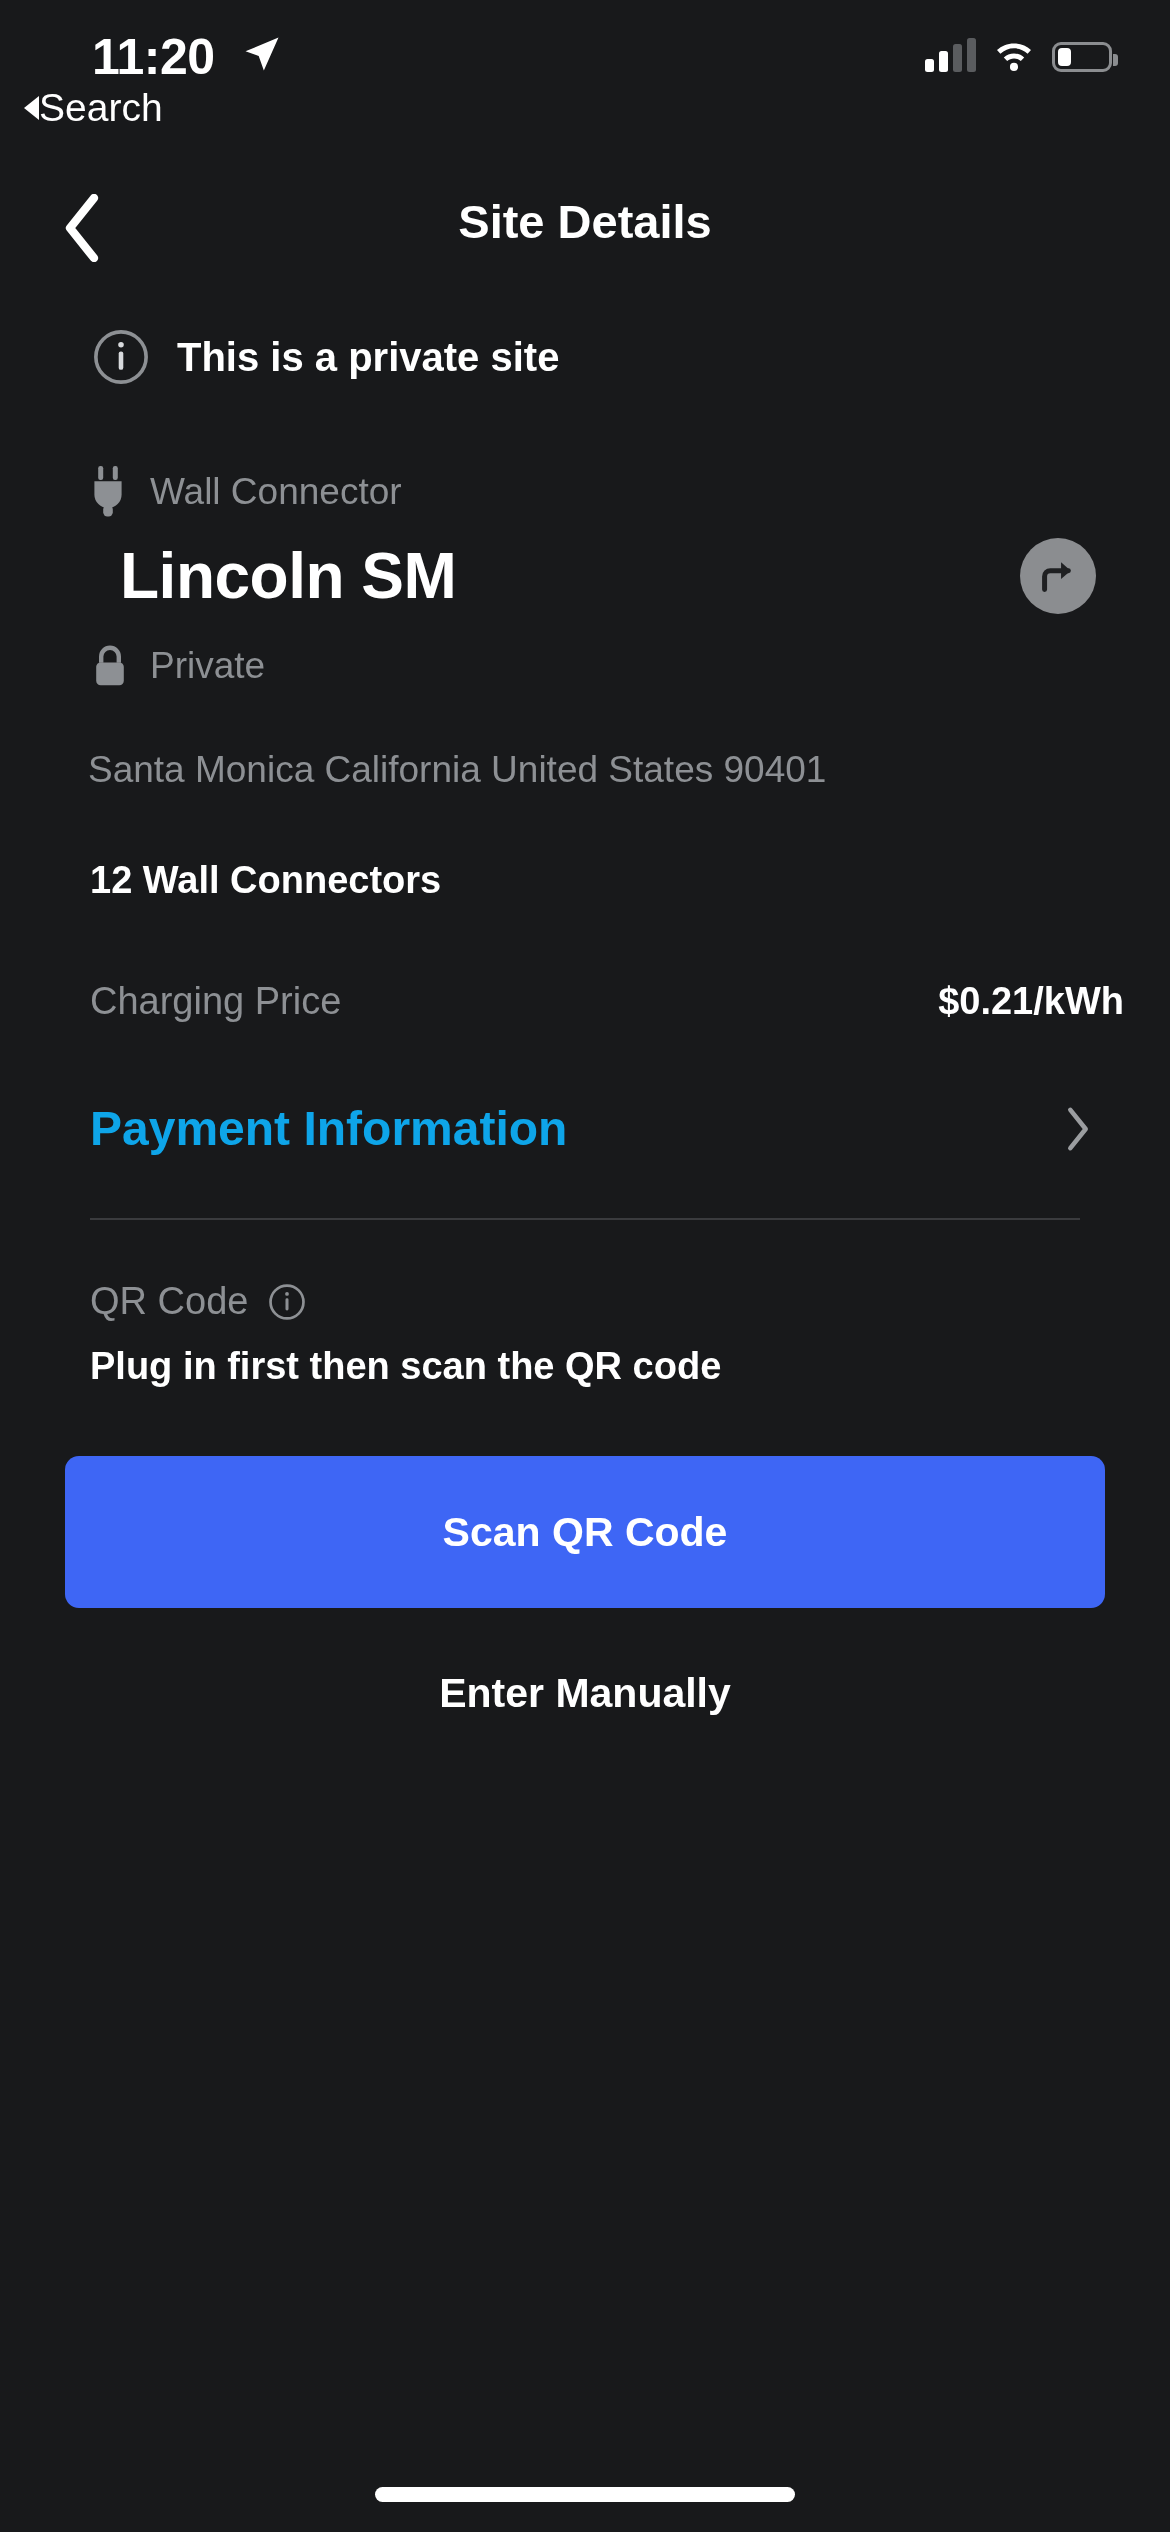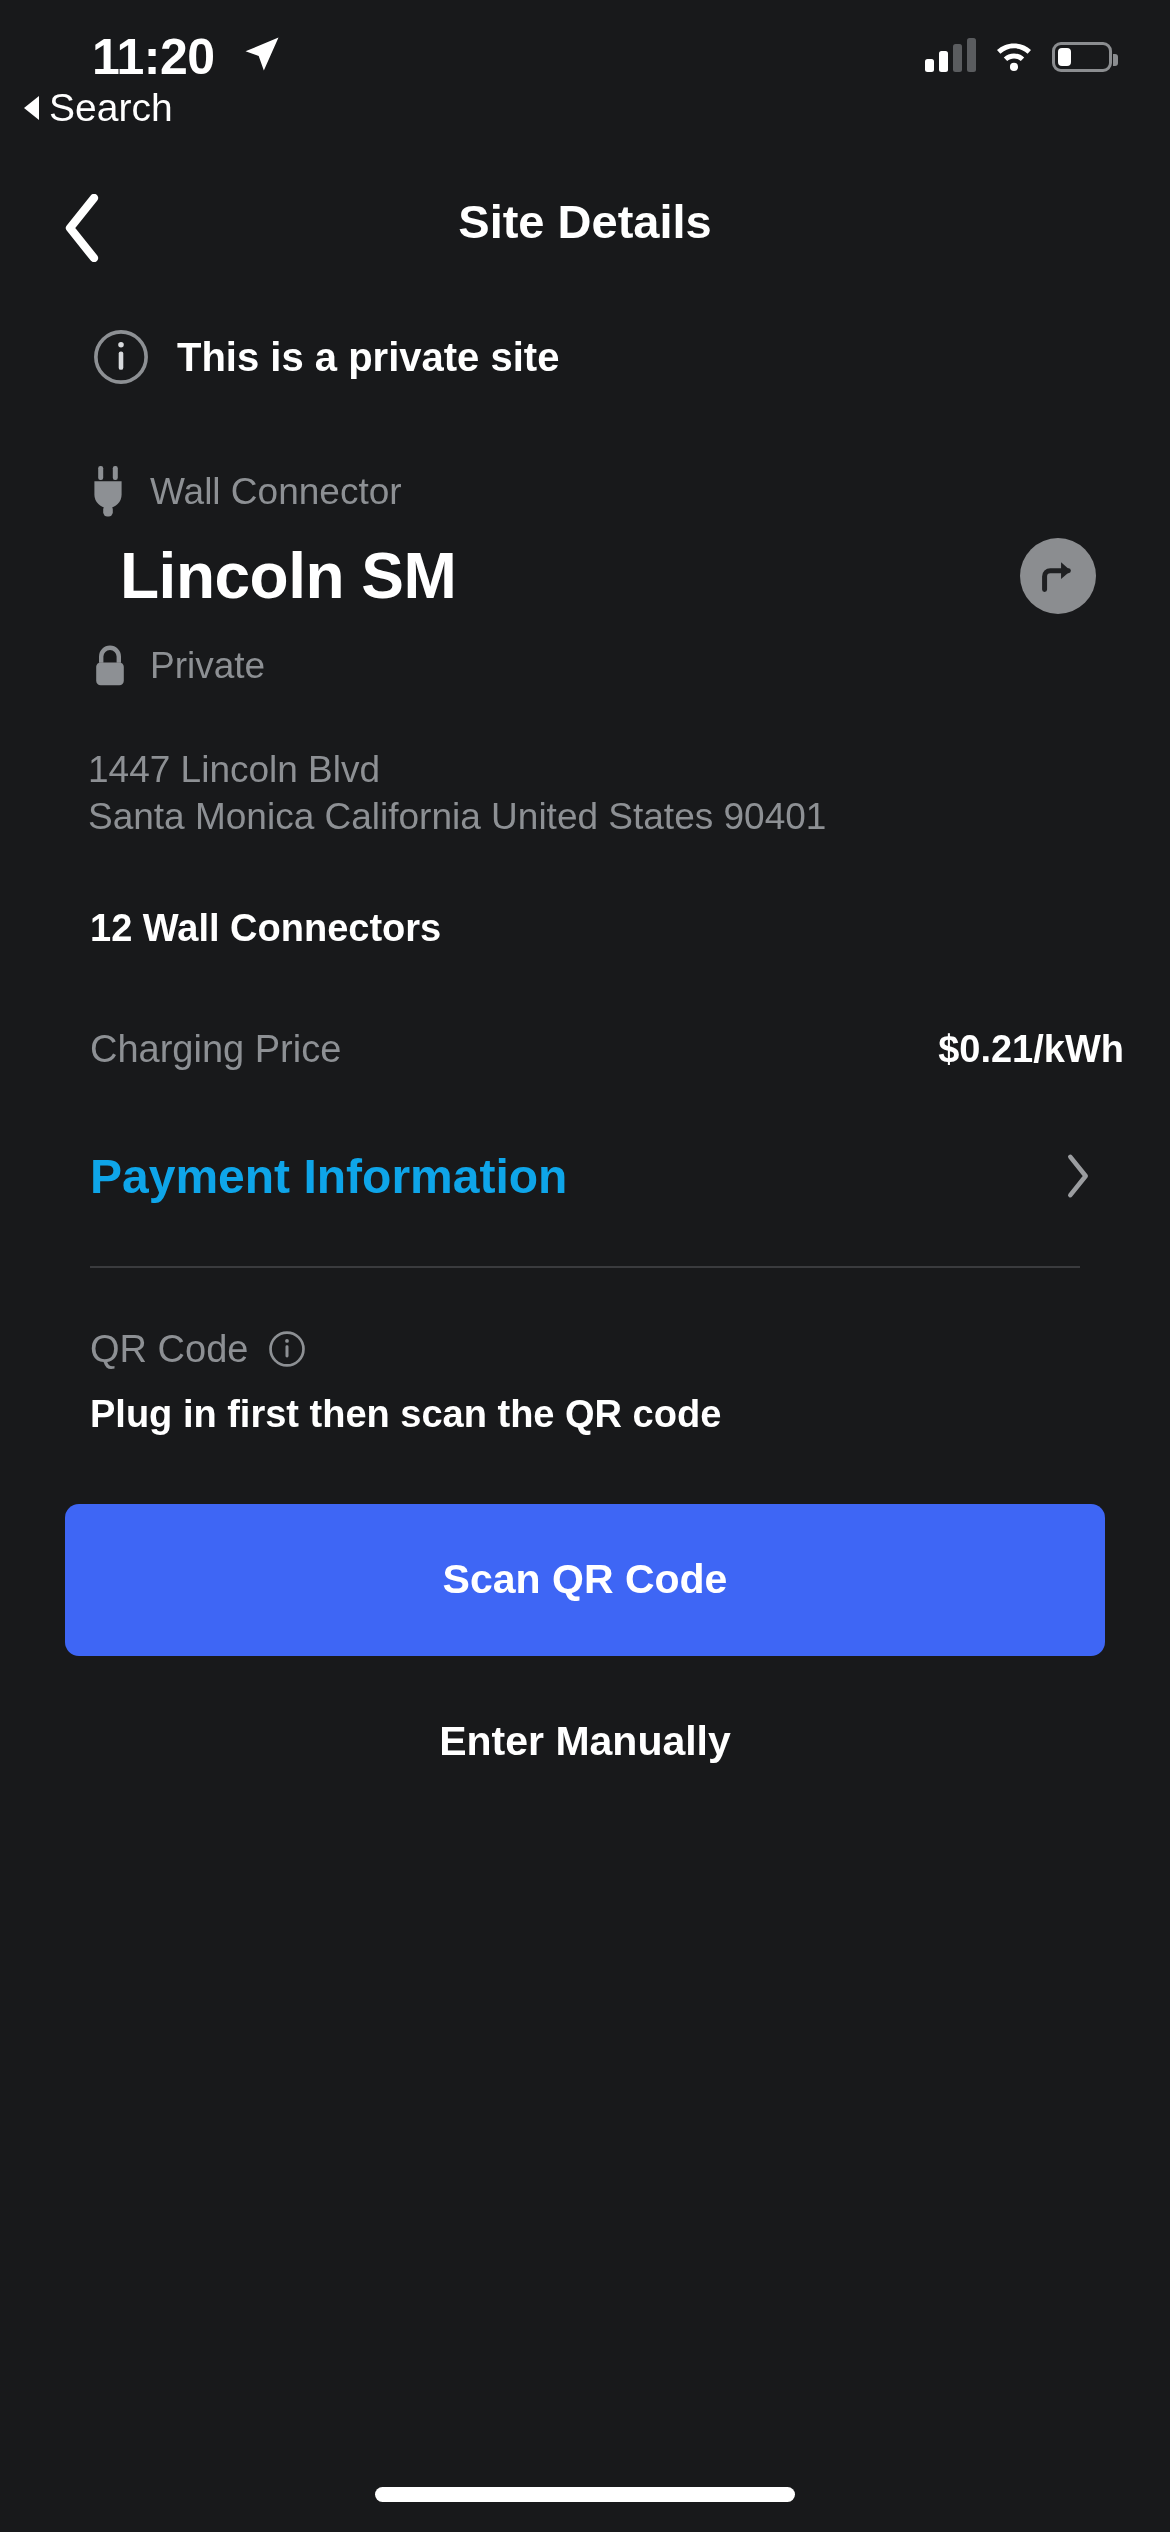--- a/index.html
+++ b/index.html
@@ -24,21 +24,21 @@
   .bars i { display:block; width:9px; border-radius:2.5px; background:#ffffff; }
   .bars i:nth-child(1){ height:13px; }
   .bars i:nth-child(2){ height:21px; }
   .bars i:nth-child(3){ height:28px; background:#5a5c5f; }
   .bars i:nth-child(4){ height:34px; background:#5a5c5f; }
   .wifi { width:44px; height:34px; }
   .battery { position:relative; width:60px; height:30px; border:3px solid #8b8d90; border-radius:9px; }
   .battery .fill { position:absolute; left:3px; top:3px; bottom:3px; width:13px; background:#ffffff; border-radius:4px; }
   .battery .cap { position:absolute; right:-9px; top:9px; width:5px; height:12px; background:#8b8d90; border-radius:0 3px 3px 0; }
 
-  .backapp { position:absolute; left:24px; top:86px; display:flex; align-items:center; gap:10px; }
+  .backapp { position:absolute; left:24px; top:86px; display:flex; align-items:center; gap:0; }
   .backapp .tri { width:0;height:0; border-top:12px solid transparent; border-bottom:12px solid transparent; border-right:15px solid #ffffff; }
   .backapp .lbl { font-size:39px; color:#ffffff; font-weight:400; }
 
   
   .navbar { position:absolute; top:180px; left:0; width:1170px; height:95px; }
   .nav-back { position:absolute; left:62px; top:8px; width:80px; height:80px; display:flex; align-items:center; justify-content:flex-start; }
   .nav-title {
     position:absolute; left:0; right:0; top:14px; text-align:center;
     font-size:47px; font-weight:700; color:#ffffff;
   }
@@ -180,21 +180,20 @@
 
     <div class="row-lock">
       <svg class="icon-lock" viewBox="0 0 18 22">
         <path d="M4.6 9.4V6.3a4.4 4.4 0 0 1 8.8 0v3.1" stroke="#8d9094" stroke-width="2.2" fill="none"></path>
         <rect x="2.1" y="9.2" width="13.8" height="11.4" rx="2.2" fill="#8d9094"></rect>
       </svg>
       <span class="txt">Private</span>
     </div>
 
     <div class="addr">
-      <div>1447 Lincoln Blvd</div>
       <div>Santa Monica California United States 90401</div>
     </div>
 
     <div class="connectors">12 Wall Connectors</div>
 
     <div class="price-row">
       <span class="k">Charging Price</span>
       <span class="v">$0.21/kWh</span>
     </div>
 

